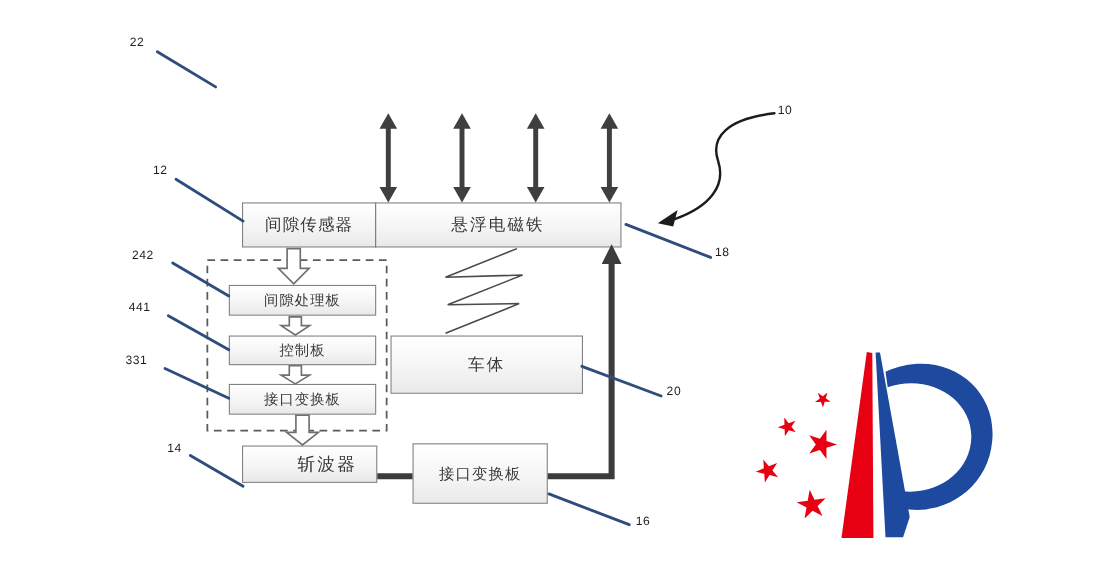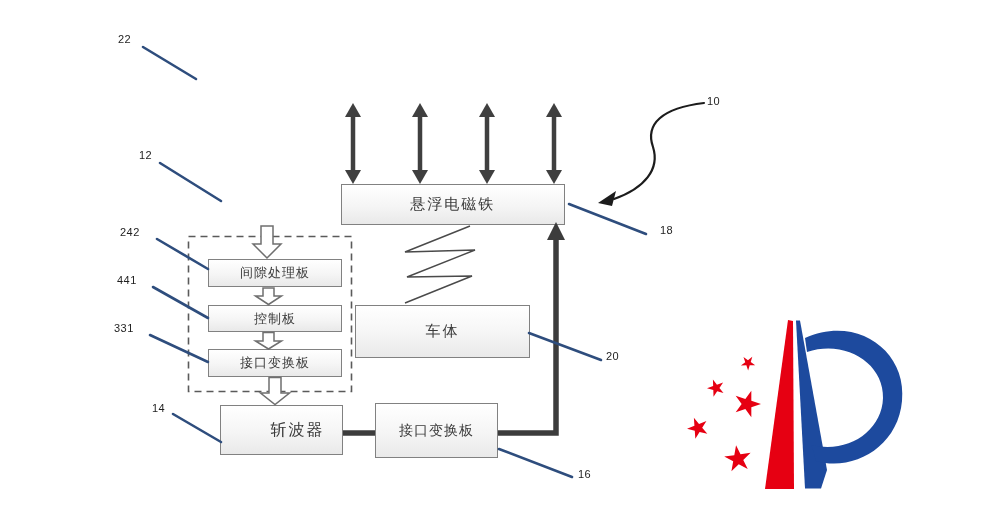--- a/index.html
+++ b/index.html
@@ -29,20 +29,23 @@
   }
   #overlay{position:absolute;left:0;top:0;pointer-events:none;}
   #logo{position:absolute;left:672px;top:298px;pointer-events:none;}
 </style>
 </head>
 <body>
 
 <div id="canvas">
 
 
+  <div class="box" style="left:220px;top:184px;width:122px;height:41px;font-size:15px;letter-spacing:1px;">
+    <span>间隙传感器</span>
+  </div>
 
   <div class="box" style="left:340.5px;top:184px;width:224.5px;height:41px;font-size:15px;">
     <span>悬浮电磁铁</span>
   </div>
 
   <div class="box" style="left:208px;top:259px;width:134px;height:28px;font-size:13px;letter-spacing:1px;">
     <span>间隙处理板</span>
   </div>
 
   <div class="box" style="left:208px;top:305px;width:134px;height:27px;font-size:13px;letter-spacing:1px;">
@@ -50,37 +53,37 @@
   </div>
 
   <div class="box" style="left:208px;top:349px;width:134px;height:28px;font-size:13px;letter-spacing:1px;">
     <span>接口变换板</span>
   </div>
 
   <div class="box" style="left:355px;top:305px;width:175px;height:53px;font-size:15px;">
     <span>车体</span>
   </div>
 
-  <div class="box" style="left:220px;top:405px;width:123px;height:50px;font-size:16px;padding-left:32px;">
+  <div class="box" style="left:220px;top:405px;width:123px;height:34px;font-size:16px;padding-left:32px;">
     <span>斩波器</span>
   </div>
 
   <div class="box" style="left:375px;top:403px;width:123px;height:55px;font-size:14px;letter-spacing:1px;">
     <span>接口变换板</span>
   </div>
 
   <div class="num" style="left:118px;top:33px;">22</div>
   <div class="num" style="left:139px;top:149px;text-align:right;">12</div>
   <div class="num" style="left:120px;top:226px;">242</div>
   <div class="num" style="left:117px;top:274px;">441</div>
   <div class="num" style="left:114px;top:322px;">331</div>
   <div class="num" style="left:152px;top:402px;">14</div>
   <div class="num" style="left:578px;top:468px;">16</div>
   <div class="num" style="left:606px;top:350px;">20</div>
-  <div class="num" style="left:650px;top:224px;margin-left:10px;">18</div>
+  <div class="num" style="left:650px;top:224px;">18</div>
   <div class="num" style="left:707px;top:95px;">10</div>
 
   <svg id="overlay" width="1000" height="525" viewBox="0 0 1000 525">
 
     <rect x="188.5" y="236.5" width="163" height="155" fill="none" stroke="#5a5a5a" stroke-width="1.6" stroke-dasharray="7 5"></rect>
 
     <g stroke="#3f3f3f" fill="#3f3f3f">
       <g>
         <line x1="353" y1="115" x2="353" y2="172" stroke-width="4.5"></line>
         <polygon points="345,117 361,117 353,103" stroke="none"></polygon>

